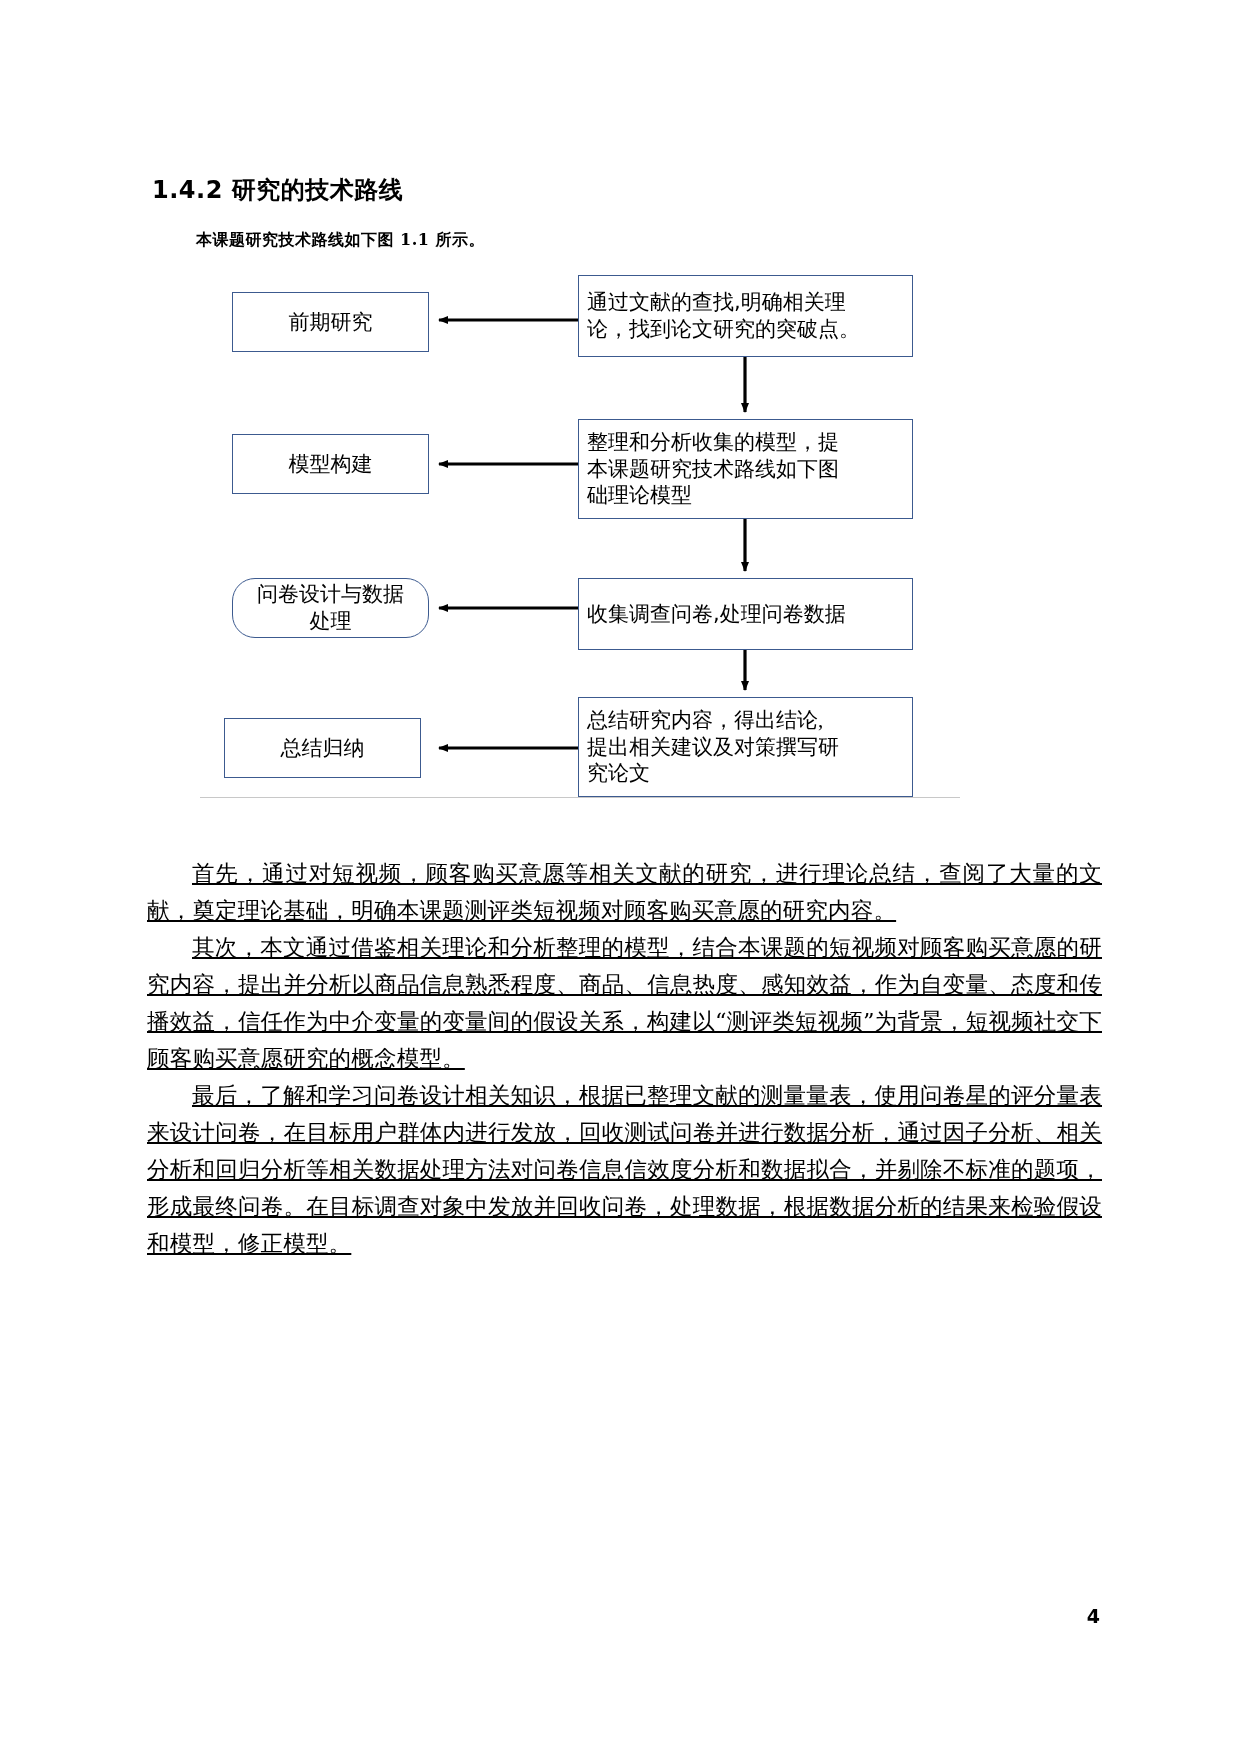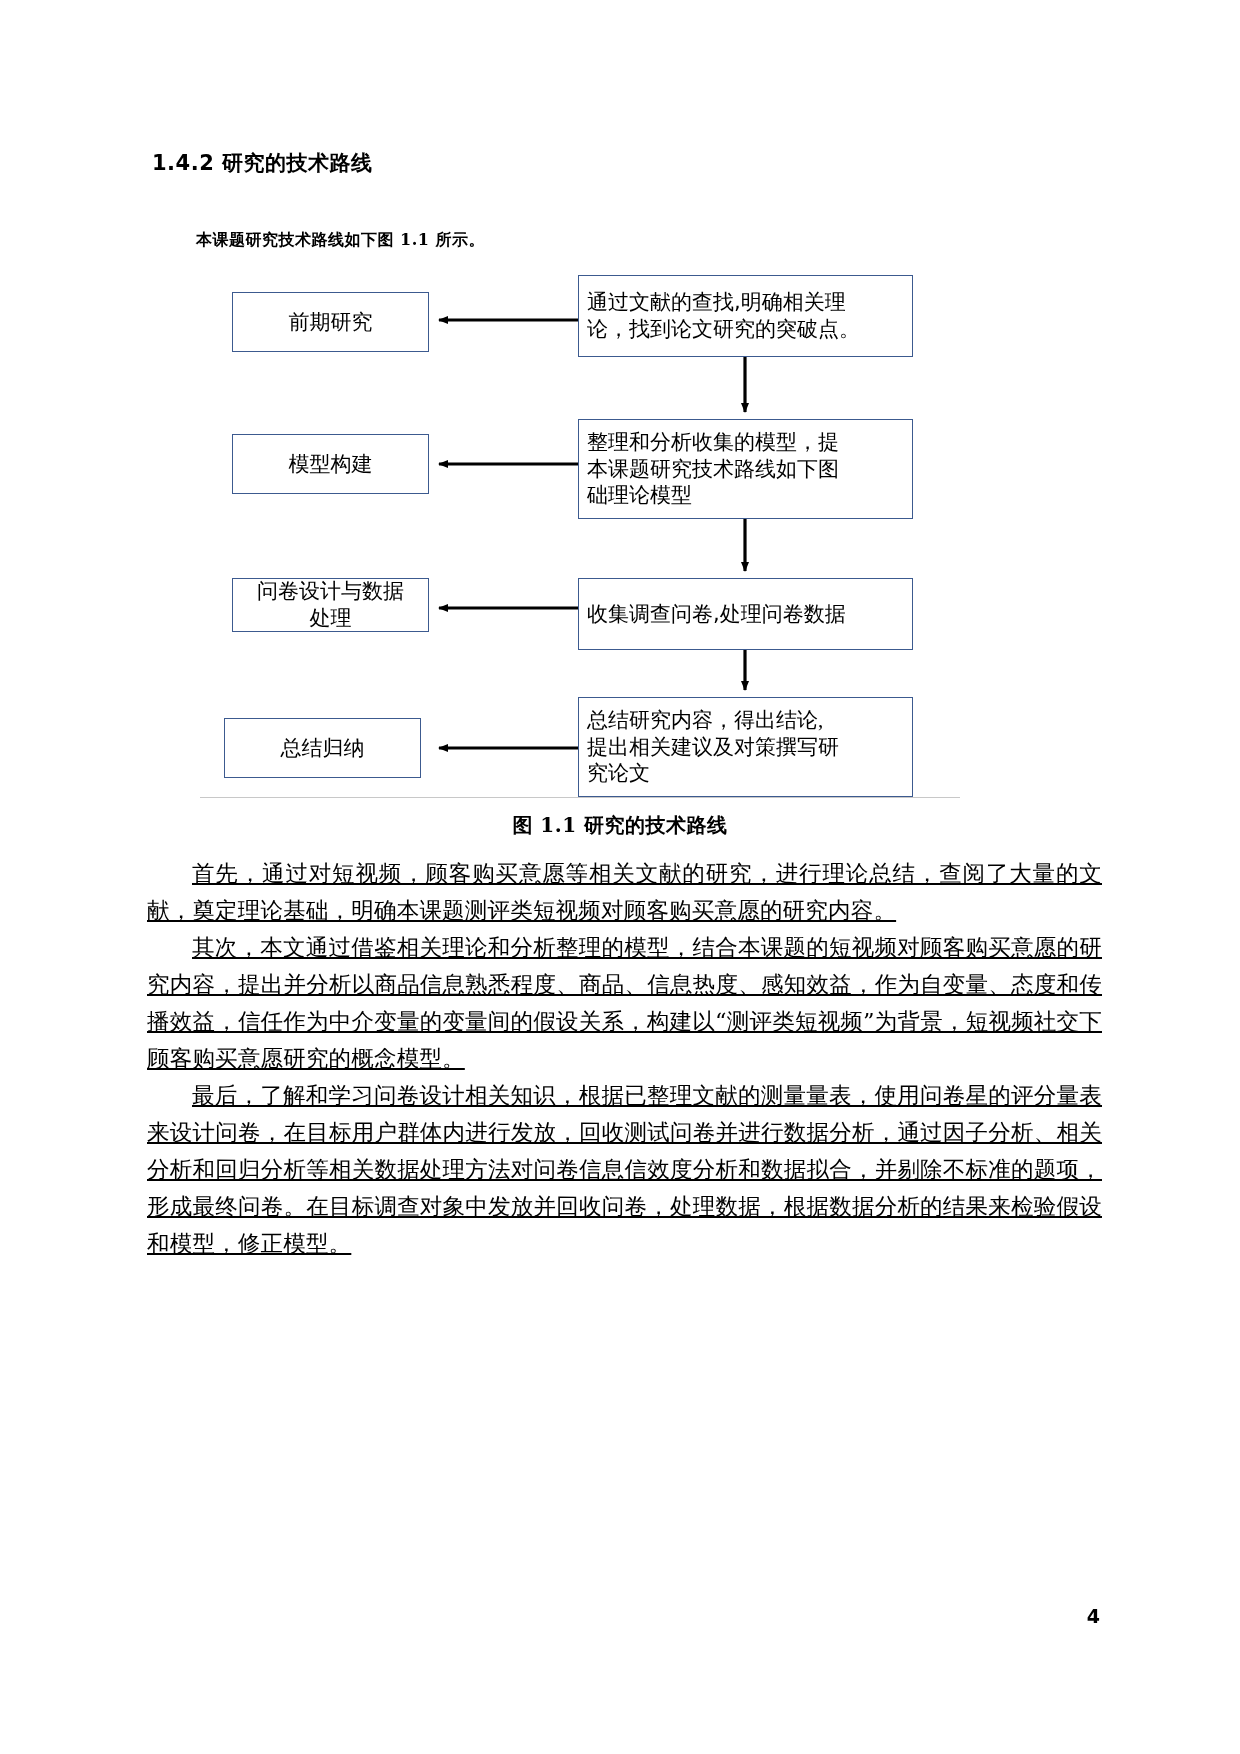--- a/index.html
+++ b/index.html
@@ -19,24 +19,24 @@
     position: absolute;
     left: 0; top: 0;
     width: 1240px;
     height: 1754px;
   }
 
   
   .heading {
     position: absolute;
     left: 152px;
-    top: 149px;
+    top: 174px;
     font-family: "DejaVu Sans", "Liberation Sans", sans-serif;
     font-weight: bold;
-    font-size: 21px;
+    font-size: 24px;
     letter-spacing: 0.5px;
     white-space: nowrap;
   }
 
   
   .intro {
     position: absolute;
     left: 196px;
     top: 230px;
     font-size: 16px;
@@ -69,21 +69,21 @@
     color: #000;
     padding: 2px 8px;
     pointer-events: auto;
   }
   .fbox.left  { width: 197px; }
   .fbox.right { width: 335px; text-align: left; justify-content: flex-start; }
 
   
   #lb1 { left: 232px; top: 292px;  height: 60px; }
   #lb2 { left: 232px; top: 434px;  height: 60px; }
-  #lb3 { left: 232px; top: 578px;  height: 54px; }
+  #lb3 { left: 232px; top: 578px;  height: 60px; border-radius: 23px; }
   #lb4 { left: 224px; top: 718px;  height: 60px; }
 
   
   #rb1 { left: 578px; top: 275px; height: 82px; padding-left: 8px; }
   #rb2 { left: 578px; top: 419px; height: 100px; }
   #rb3 { left: 578px; top: 578px; height: 72px; }
   #rb4 { left: 578px; top: 697px; height: 100px; font-family: Liberation Serif, serif; }
 
   
   .figrule {
@@ -179,21 +179,20 @@
     <div class="fbox right" id="rb2" style="white-space:pre-line">整理和分析收集的模型，提
 本课题研究技术路线如下图
 础理论模型</div>
     <div class="fbox right" id="rb3" style="white-space:pre-line">收集调查问卷,处理问卷数据</div>
     <div class="fbox right" id="rb4" style="white-space:pre-line">总结研究内容，得出结论,
 提出相关建议及对策撰写研
 究论文</div>
   </div>
 
   <div class="figrule"></div>
-  <div class="figcap">图 1.1 研究的技术路线</div>
 
   <div class="body">
     <p class="para">首先，通过对短视频，顾客购买意愿等相关文献的研究，进行理论总结，查阅了大量的文献，奠定理论基础，明确本课题测评类短视频对顾客购买意愿的研究内容。</p>
     <p class="para">其次，本文通过借鉴相关理论和分析整理的模型，结合本课题的短视频对顾客购买意愿的研究内容，提出并分析以商品信息熟悉程度、商品、信息热度、感知效益，作为自变量、态度和传播效益，信任作为中介变量的变量间的假设关系，构建以“测评类短视频”为背景，短视频社交下顾客购买意愿研究的概念模型。</p>
     <p class="para">最后，了解和学习问卷设计相关知识，根据已整理文献的测量量表，使用问卷星的评分量表来设计问卷，在目标用户群体内进行发放，回收测试问卷并进行数据分析，通过因子分析、相关分析和回归分析等相关数据处理方法对问卷信息信效度分析和数据拟合，并剔除不标准的题项，形成最终问卷。在目标调查对象中发放并回收问卷，处理数据，根据数据分析的结果来检验假设和模型，修正模型。</p>
   </div>
 
   <div class="pageno">4</div>
 
 </div>

